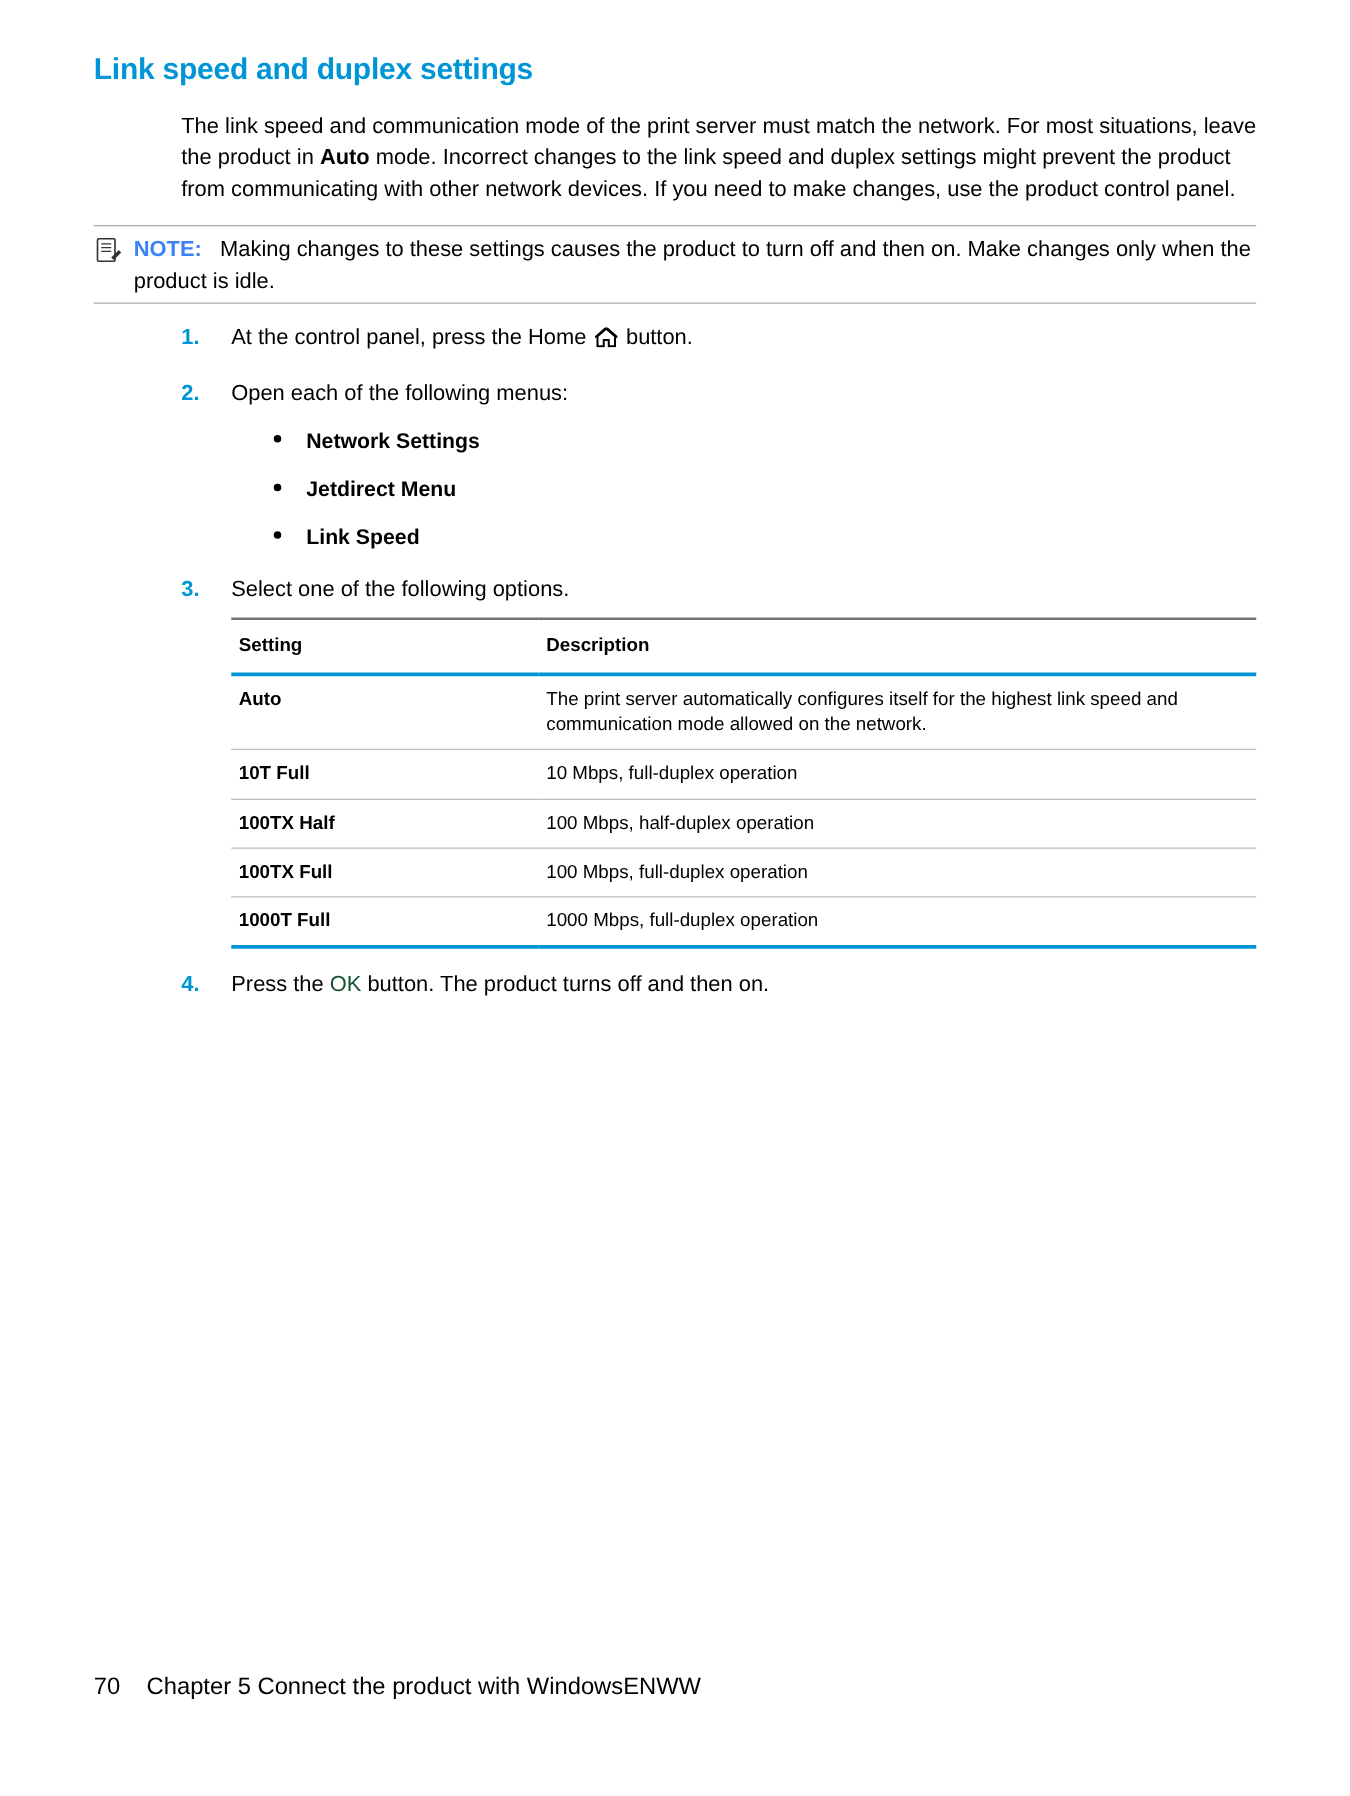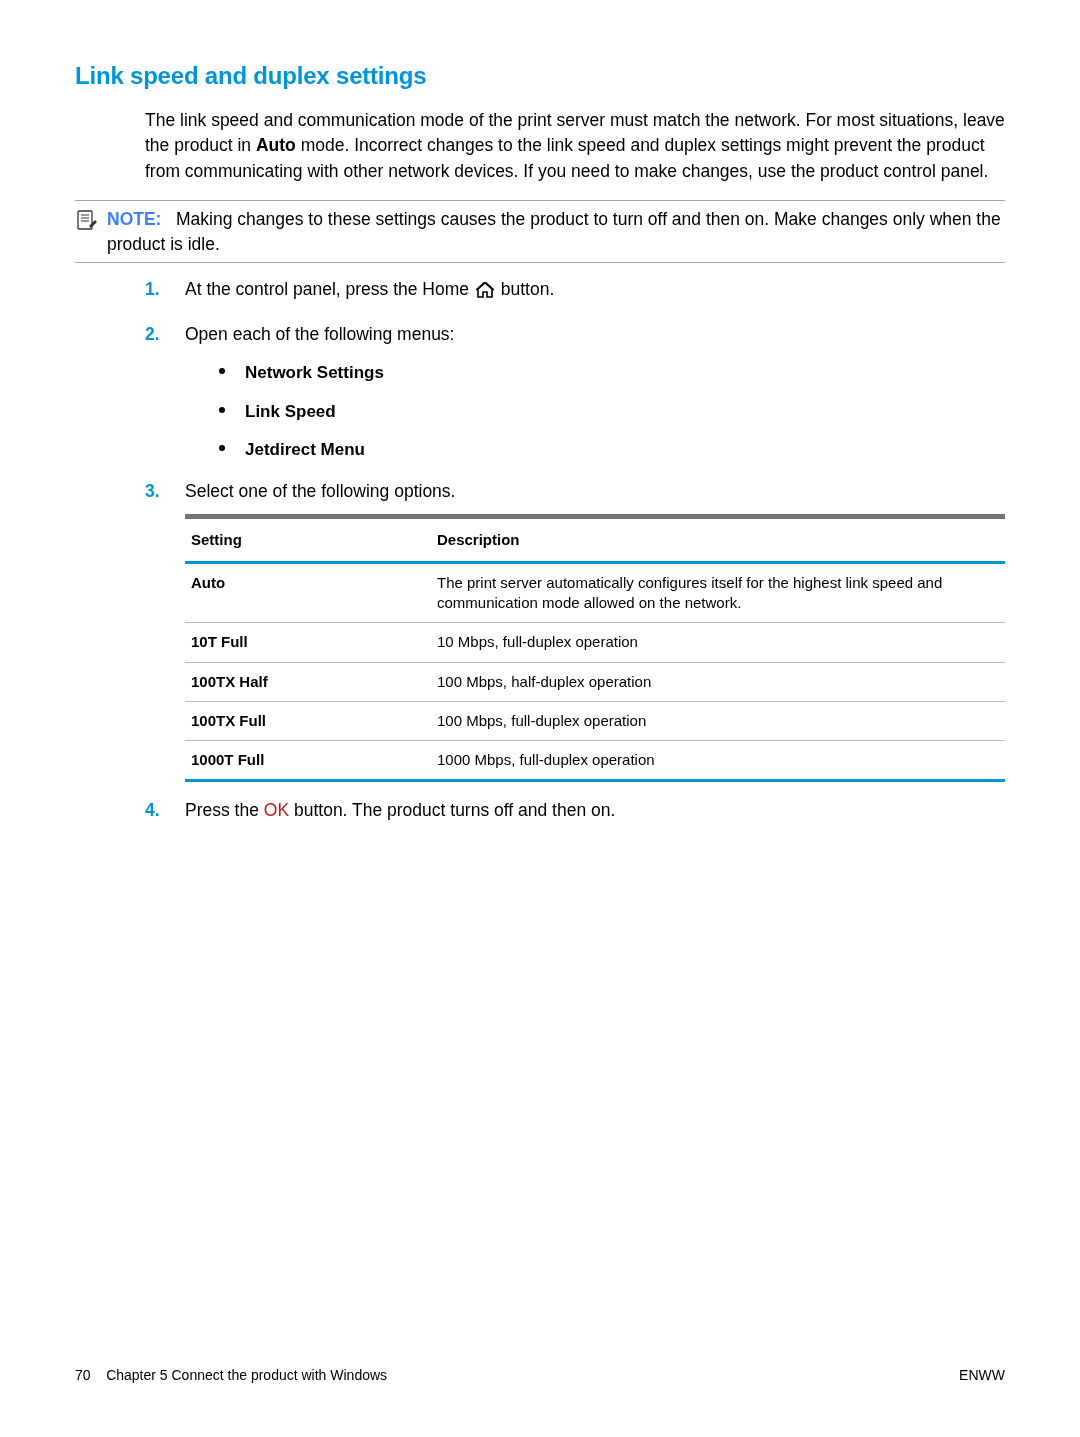--- a/index.html
+++ b/index.html
@@ -6,21 +6,21 @@
   html, body { margin: 0; padding: 0; }
   body {
     width: 1080px;
     height: 1437px;
     font-family: Arial, Helvetica, sans-serif;
     color: #000;
     position: relative;
     background: #fff;
   }
   .page {
-    padding: 62px 75px 0 75px;
+    padding: 42px 75px 0 75px;
   }
   h2.section-title {
     color: #0096d6;
     font-weight: bold;
     font-size: 24px;
     margin: 0 0 18px 0;
     letter-spacing: -0.2px;
   }
   .intro {
     margin-left: 70px;
@@ -99,21 +99,21 @@
     background: #000;
     border-radius: 50%;
   }
   table.settings {
     width: 100%;
     border-collapse: collapse;
     margin-top: 10px;
     font-size: 15px;
   }
   table.settings thead tr {
-    border-top: 5px solid #737373;
+    border-top: 2px solid #737373;
     border-bottom: 3px solid #0096d6;
   }
   table.settings th {
     text-align: left;
     font-weight: bold;
     padding: 10px 6px 10px 6px;
   }
   table.settings th:first-child { width: 30%; }
   table.settings tbody tr {
     border-bottom: 1px solid #bbb;
@@ -123,30 +123,29 @@
   }
   table.settings td {
     padding: 9px 6px 9px 6px;
     vertical-align: top;
     line-height: 1.35;
   }
   table.settings td:first-child {
     font-weight: bold;
   }
   .ok-text {
-    color: #b91c1c;
+    color: #14532d;
   }
   .footer {
     position: absolute;
-    bottom: 54px;
+    bottom: 76px;
     left: 75px;
     right: 75px;
     display: flex;
-    justify-content: space-between;
-    font-size: 14px;
+    font-size: 19px;
   }
 </style>
 </head>
 <body>
 
 <div class="page">
 
   <h2 class="section-title">Link speed and duplex settings</h2>
 
   <p class="intro">
@@ -172,22 +171,22 @@
     <li>
       <span>At the control panel, press the Home </span><span class="home-icon"><svg width="18" height="16" viewBox="0 0 18 16">
             <path d="M9 1 L2 7 L2 15 L7 15 L7 10 L11 10 L11 15 L16 15 L16 7 Z" fill="none" stroke="#000" stroke-width="1.6"></path>
             <path d="M0 8 L9 0 L18 8" fill="none" stroke="#000" stroke-width="1.6"></path>
           </svg></span><span> button.</span>
     </li>
     <li>
       <span>Open each of the following menus:</span>
       <ul class="menu-list">
         <li>Network Settings</li>
+        <li>Jetdirect Menu</li>
         <li>Link Speed</li>
-        <li>Jetdirect Menu</li>
       </ul>
     </li>
     <li>
       <span>Select one of the following options.</span>
       <table class="settings">
         <thead>
           <tr>
             <th>Setting</th>
             <th>Description</th>
           </tr>

